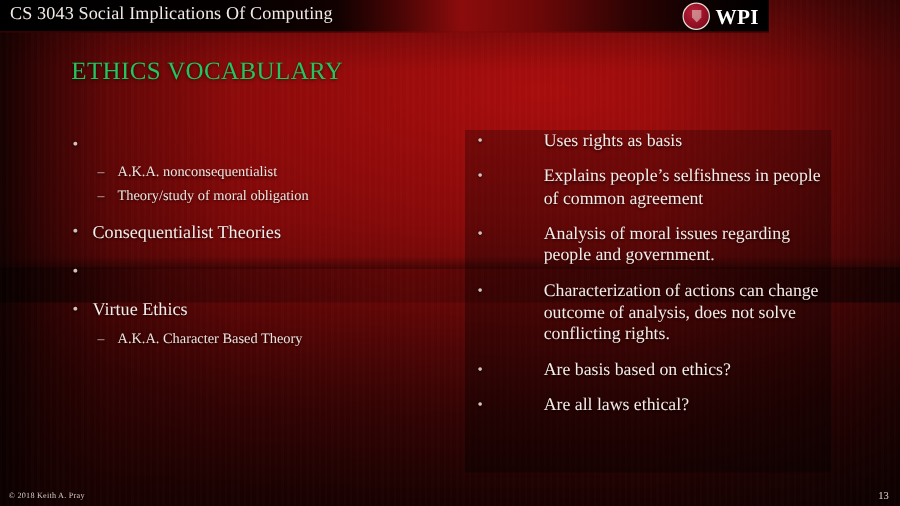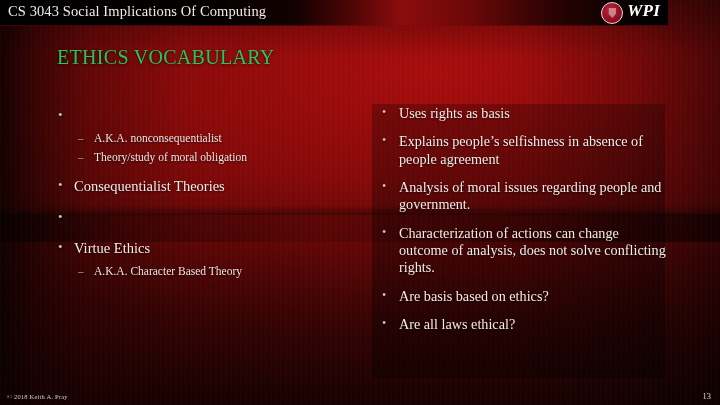--- a/index.html
+++ b/index.html
@@ -79,21 +79,21 @@
       rgba(255,255,255,0.016) 2px,
       rgba(0,0,0,0.016) 2px,
       rgba(0,0,0,0.016) 5px);
     opacity: .7;
   }
 
   
   .header-bar {
     position: absolute;
     left: 0; top: 0;
-    width: 668px; height: 26px;
+    width: 615px; height: 26px;
     background: linear-gradient(to right,
       #000000 0%,
       #050000 30%,
       #120101 44%,
       #4a0505 52%,
       #8c0c0c 60%,
       #6d0808 70%,
       #2e0303 82%,
       #0c0101 92%,
       #000000 100%);
@@ -107,22 +107,22 @@
     color: #f2eae6;
     letter-spacing: .1px;
     white-space: nowrap;
     text-shadow: 0 1px 1px rgba(0,0,0,.85);
   }
   .wpi-block {
     position: absolute;
     right: 8px;
     top: 2px;
     display: flex;
+    align-items: center;
     gap: 4px;
-    font-style: italic;
   }
   .wpi-seal {
     width: 20px; height: 20px;
     border-radius: 50%;
     background: radial-gradient(circle at 40% 35%, #b8243c 0%, #9c1228 45%, #6e0a1a 100%);
     border: 1.2px solid #e8dcd4;
     position: relative;
     flex: none;
   }
   .wpi-seal::after {
@@ -209,21 +209,21 @@
   }
   .lvl2 .dot { width: 16px; font-size: 11px; }
 
   
   .rbullet {
     font-size: 14.2px;
     line-height: 1.22;
     margin-bottom: 11px;
   }
   .rbullet .dot { width: 17px; font-size: 12px; }
-  .rbullet .txt { display: block; }
+  .rbullet .txt { display: block; margin-left: 36px; }
 
   
   .copyright {
     position: absolute;
     left: 7px;
     bottom: 5px;
     font-size: 6.5px;
     color: #d8cdc8;
     letter-spacing: .2px;
     text-shadow: 0 1px 1px rgba(0,0,0,.8);
@@ -297,21 +297,21 @@
   <div class="right-panel"></div>
 
   <div class="col-right">
 
     <div class="bullet rbullet">
       <span class="dot">•</span>
       <span class="txt">Uses rights as basis</span>
     </div>
     <div class="bullet rbullet">
       <span class="dot">•</span>
-      <span class="txt">Explains people’s selfishness in absence of people agreement</span>
+      <span class="txt">Explains people’s selfishness in people of common agreement</span>
     </div>
     <div class="bullet rbullet">
       <span class="dot">•</span>
       <span class="txt">Analysis of moral issues regarding people and government.</span>
     </div>
     <div class="bullet rbullet">
       <span class="dot">•</span>
       <span class="txt">Characterization of actions can change outcome of analysis, does not solve conflicting rights.</span>
     </div>
     <div class="bullet rbullet">

